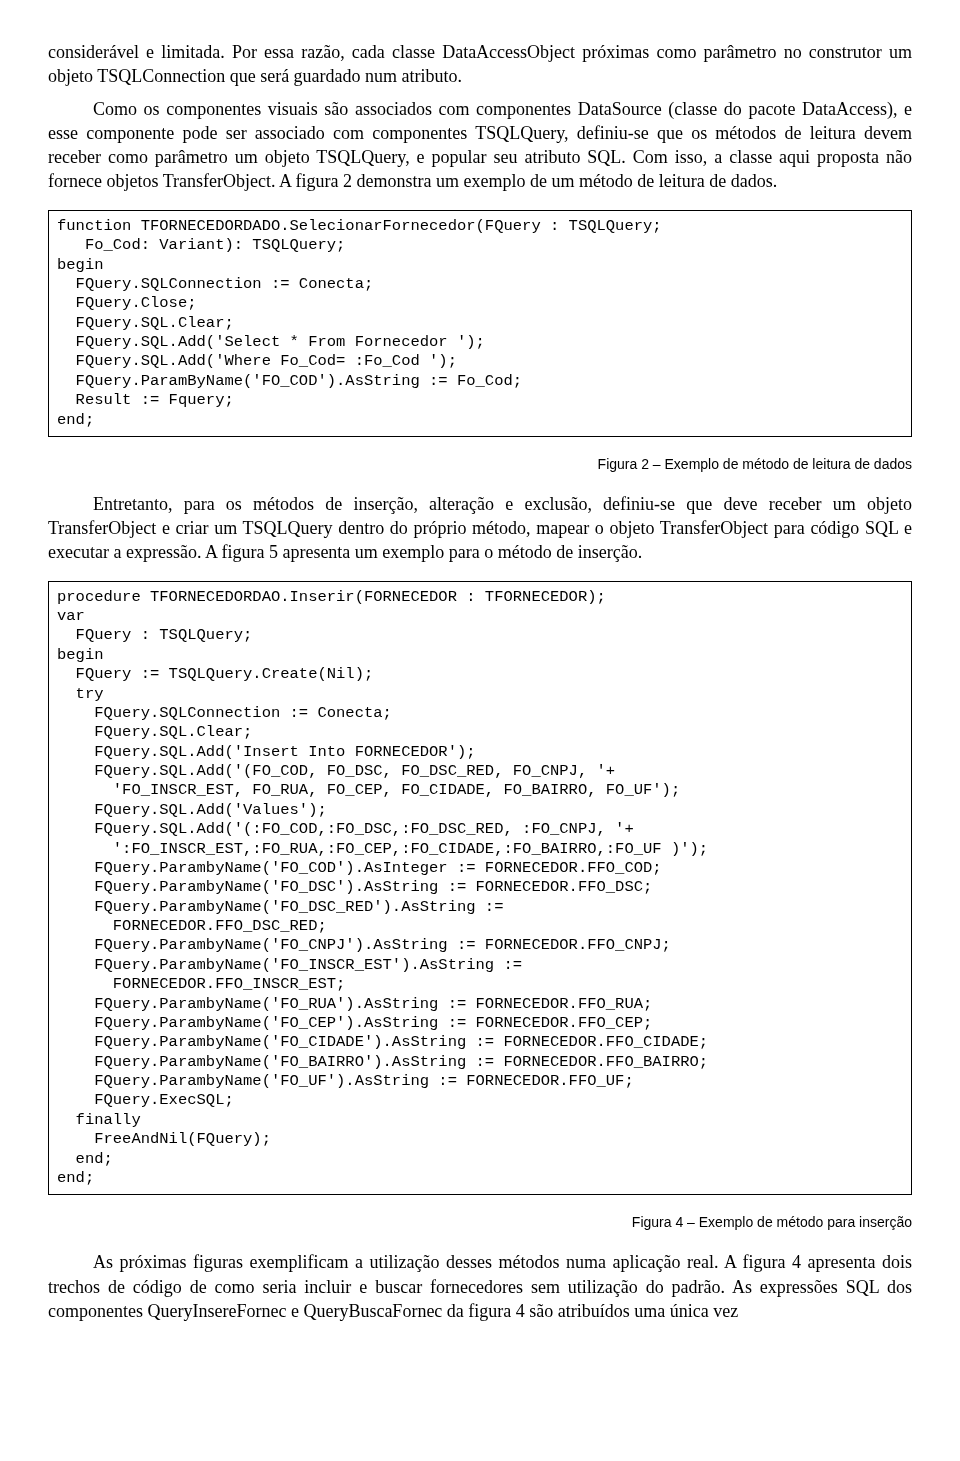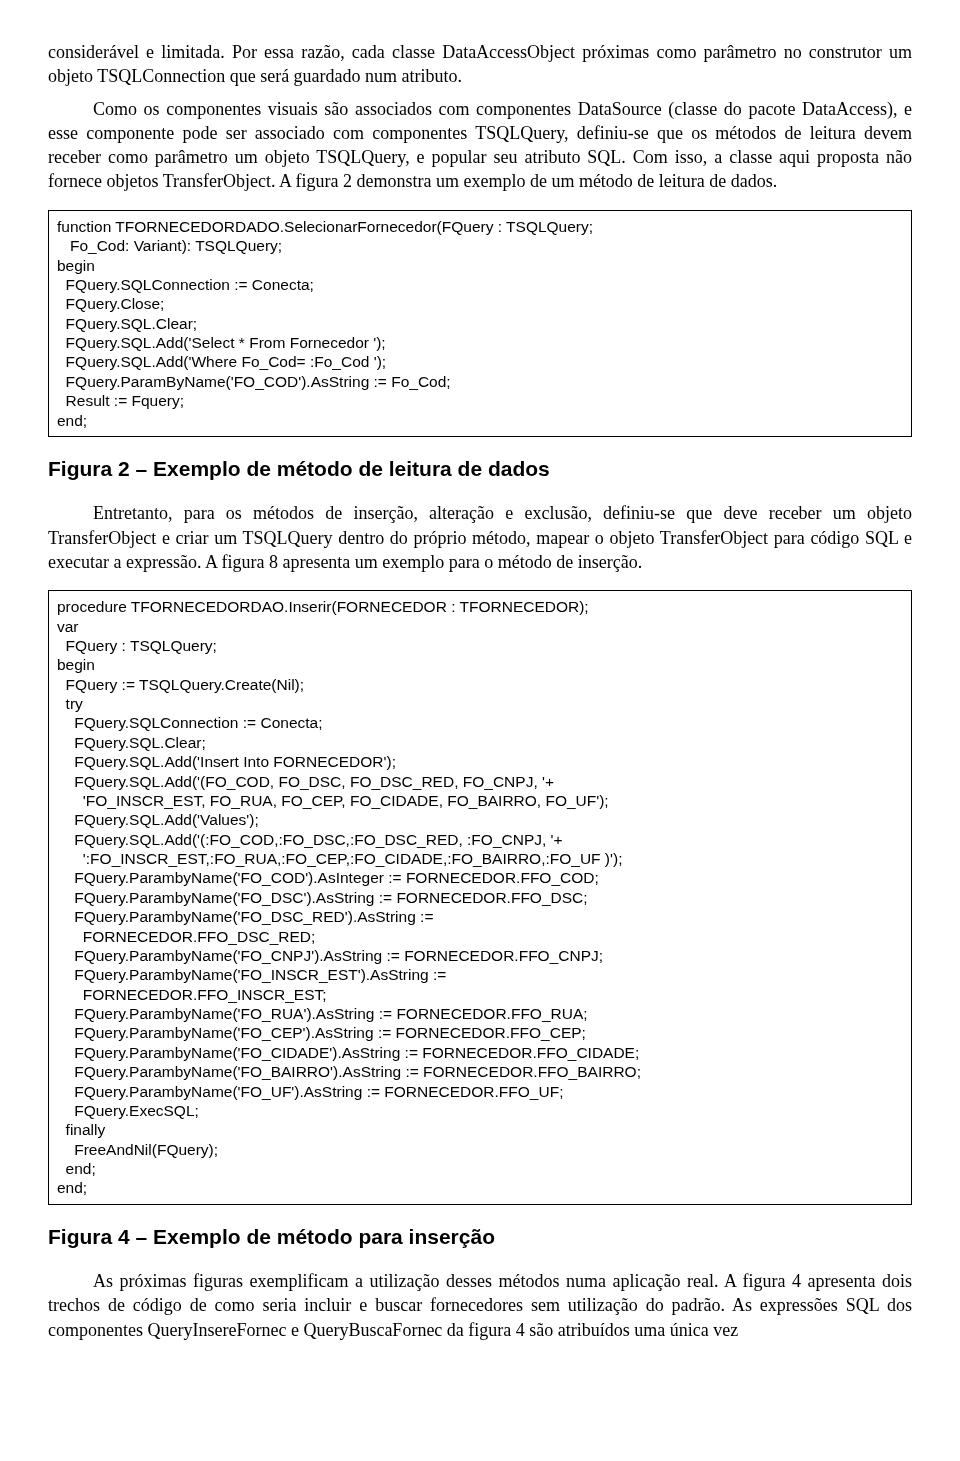--- a/index.html
+++ b/index.html
@@ -17,31 +17,31 @@
       margin: 0 0 8px 0;
       text-align: justify;
     }
     p.para.indent {
       text-indent: 2.5em;
     }
     .codebox {
       border: 1px solid #000;
       padding: 6px 8px;
       margin: 16px 0 4px 0;
-      font-family: Liberation Sans, sans-serif;
+      font-family: Liberation Mono, monospace;
       font-size: 15.5px;
       line-height: 1.25;
       white-space: pre;
       overflow: hidden;
     }
     .caption {
       font-family: Arial, Helvetica, sans-serif;
-      font-weight: bold;
-      font-size: 21px;
-      text-align: left;
+      font-weight: normal;
+      font-size: 14px;
+      text-align: right;
       margin: 18px 0 18px 0;
     }
   </style>
 </head>
 <body>
 
 <p class="para">considerável e limitada. Por essa razão, cada classe DataAccessObject próximas como parâmetro no construtor um objeto TSQLConnection que será guardado num atributo.</p>
 
 <p class="para indent">Como os componentes visuais são associados com componentes DataSource (classe do pacote DataAccess), e esse componente pode ser associado com componentes TSQLQuery, definiu-se que os métodos de leitura devem receber como parâmetro um objeto TSQLQuery, e popular seu atributo SQL. Com isso, a classe aqui proposta não fornece objetos TransferObject. A figura 2 demonstra um exemplo de um método de leitura de dados.</p>
 
@@ -52,21 +52,21 @@
   FQuery.Close;
   FQuery.SQL.Clear;
   FQuery.SQL.Add('Select * From Fornecedor ');
   FQuery.SQL.Add('Where Fo_Cod= :Fo_Cod ');
   FQuery.ParamByName('FO_COD').AsString := Fo_Cod;
   Result := Fquery;
 end;</div>
 
 <div class="caption">Figura 2 – Exemplo de método de leitura de dados</div>
 
-<p class="para indent">Entretanto, para os métodos de inserção, alteração e exclusão, definiu-se que deve receber um objeto TransferObject e criar um TSQLQuery dentro do próprio método, mapear o objeto TransferObject para código SQL e executar a expressão. A figura 8 apresenta um exemplo para o método de inserção.</p>
+<p class="para indent">Entretanto, para os métodos de inserção, alteração e exclusão, definiu-se que deve receber um objeto TransferObject e criar um TSQLQuery dentro do próprio método, mapear o objeto TransferObject para código SQL e executar a expressão. A figura 5 apresenta um exemplo para o método de inserção.</p>
 
 <div class="codebox">procedure TFORNECEDORDAO.Inserir(FORNECEDOR : TFORNECEDOR);
 var
   FQuery : TSQLQuery;
 begin
   FQuery := TSQLQuery.Create(Nil);
   try
     FQuery.SQLConnection := Conecta;
     FQuery.SQL.Clear;
     FQuery.SQL.Add('Insert Into FORNECEDOR');

